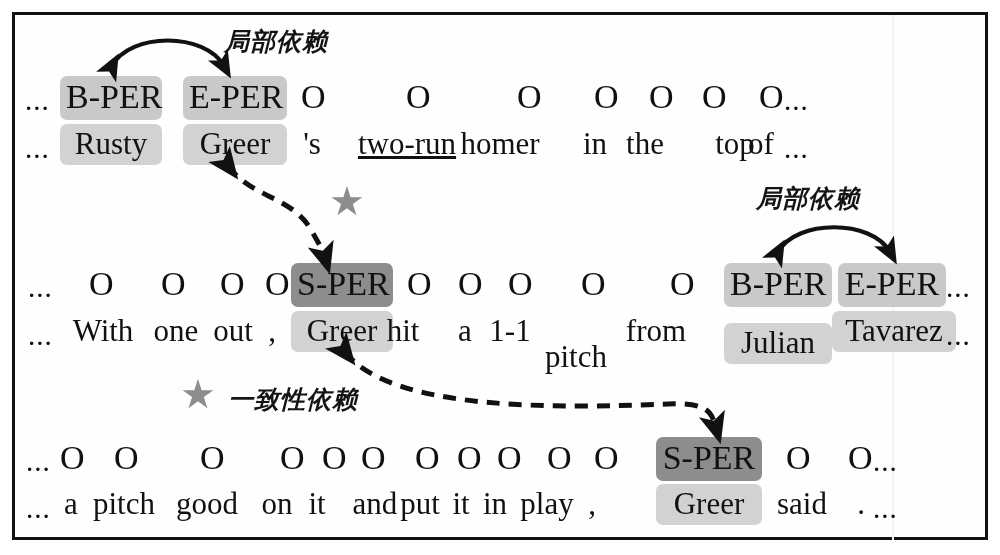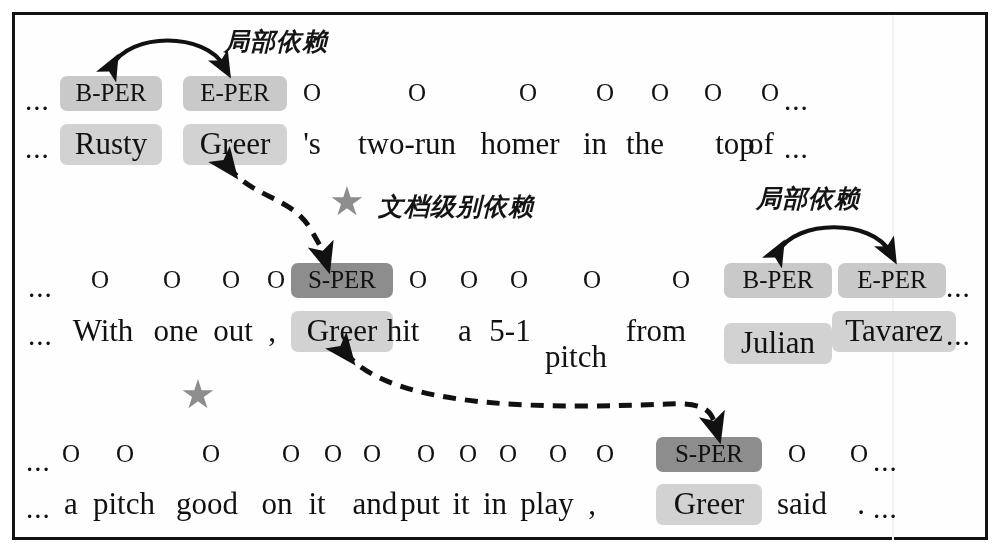--- a/index.html
+++ b/index.html
@@ -37,21 +37,21 @@
   .row {
     position: absolute;
     white-space: nowrap;
   }
   .tok {
     position: absolute;
     text-align: center;
     line-height: 1;
   }
   .tagline .tok {
-    font-size: 25px;
+    font-size: 34px;
     color: #111;
     top: 0;
   }
   .wordline .tok {
     font-size: 31px;
     color: #111;
     top: 0;
   }
   .hl {
     border-radius: 7px;
@@ -103,22 +103,22 @@
     <span class="tok plain" style="left:700px; width:22px;">O</span>
     <span class="tok plain" style="left:757px; width:22px;">O</span>
     <span class="ell" style="left:784px; top:8px;">...</span>
   </div>
 
   <div class="row wordline" id="s1-words" style="left:0; top:124px;">
     <span class="ell" style="left:25px; top:8px;">...</span>
     <span class="tok hl hl-word" style="left:60px; width:90px;">Rusty</span>
     <span class="tok hl hl-word" style="left:183px; width:92px;">Greer</span>
     <span class="tok plain" style="left:292px; width:36px;">'s</span>
-    <span class="tok plain" style="left:346px; width:118px;">two-run</span>
-    <span class="tok plain" style="left:468px; width:100px;">homer</span>
+    <span class="tok plain" style="left:346px; width:118px;text-decoration:underline;">two-run</span>
+    <span class="tok plain" style="left:448px; width:100px;">homer</span>
     <span class="tok plain" style="left:576px; width:34px;">in</span>
     <span class="tok plain" style="left:618px; width:50px;">the</span>
     <span class="tok plain" style="left:707px; width:52px;">top</span>
     <span class="tok plain" style="left:740px; width:38px;">of</span>
     <span class="ell" style="left:784px; top:8px;">...</span>
   </div>
 
   <div class="row tagline" id="s2-tags" style="left:0; top:263px;">
     <span class="ell" style="left:28px; top:8px;">...</span>
     <span class="tok plain" style="left:87px; width:22px;">O</span>
@@ -138,21 +138,21 @@
 
   <div class="row wordline" id="s2-words" style="left:0; top:311px;">
     <span class="ell" style="left:28px; top:8px;">...</span>
     <span class="tok plain" style="left:62px; width:78px;">With</span>
     <span class="tok plain" style="left:146px; width:56px;">one</span>
     <span class="tok plain" style="left:204px; width:54px;">out</span>
     <span class="tok plain" style="left:262px; width:16px;">,</span>
     <span class="tok hl hl-word" style="left:291px; width:90px;">Greer</span>
     <span class="tok plain" style="left:379px; width:44px;">hit</span>
     <span class="tok plain" style="left:452px; width:22px;">a</span>
-    <span class="tok plain" style="left:483px; width:50px;">5-1</span>
+    <span class="tok plain" style="left:483px; width:50px;">1-1</span>
     <span class="tok plain" style="left:538px; width:72px;margin-top:26px;">pitch</span>
     <span class="tok plain" style="left:615px; width:78px;">from</span>
     <span class="tok hl hl-word" style="left:724px; width:96px;margin-top:12px;">Julian</span>
     <span class="tok hl hl-word" style="left:832px; width:112px;">Tavarez</span>
     <span class="ell" style="left:946px; top:8px;">...</span>
   </div>
 
   <div class="row tagline" id="s3-tags" style="left:0; top:437px;">
     <span class="ell" style="left:26px; top:8px;">...</span>
     <span class="tok plain" style="left:58px; width:22px;">O</span>
@@ -188,23 +188,23 @@
     <span class="tok hl hl-word" style="left:656px; width:94px;">Greer</span>
     <span class="tok plain" style="left:766px; width:68px;">said</span>
     <span class="tok plain" style="left:852px; width:14px;">.</span>
     <span class="ell" style="left:873px; top:8px;">...</span>
   </div>
 
   <div class="cn-label" style="left:224px; top:25px;">局部依赖</div>
   <div class="cn-label" style="left:756px; top:182px;">局部依赖</div>
 
   <div class="star" style="left:329px; top:182px;">★</div>
-  <div class="cn-label" style="left:378px; top:190px;">文档级别依赖</div>
 
   <div class="star" style="left:180px; top:375px;">★</div>
+  <div class="cn-label" style="left:228px; top:383px;">一致性依赖</div>
 
   <svg class="overlay" viewBox="0 0 1000 555">
     <defs>
       <marker id="ahead" markerWidth="7" markerHeight="7" refX="3.0" refY="3.1" orient="auto" markerUnits="strokeWidth">
         <path d="M0,0.4 L6.4,3.1 L0,5.8 L1.5,3.1 Z" fill="#111111"></path>
       </marker>
       <marker id="ahead2" markerWidth="7" markerHeight="7" refX="3.0" refY="3.1" orient="auto" markerUnits="strokeWidth">
         <path d="M0,0.4 L6.4,3.1 L0,5.8 L1.5,3.1 Z" fill="#111111"></path>
       </marker>
     </defs>

